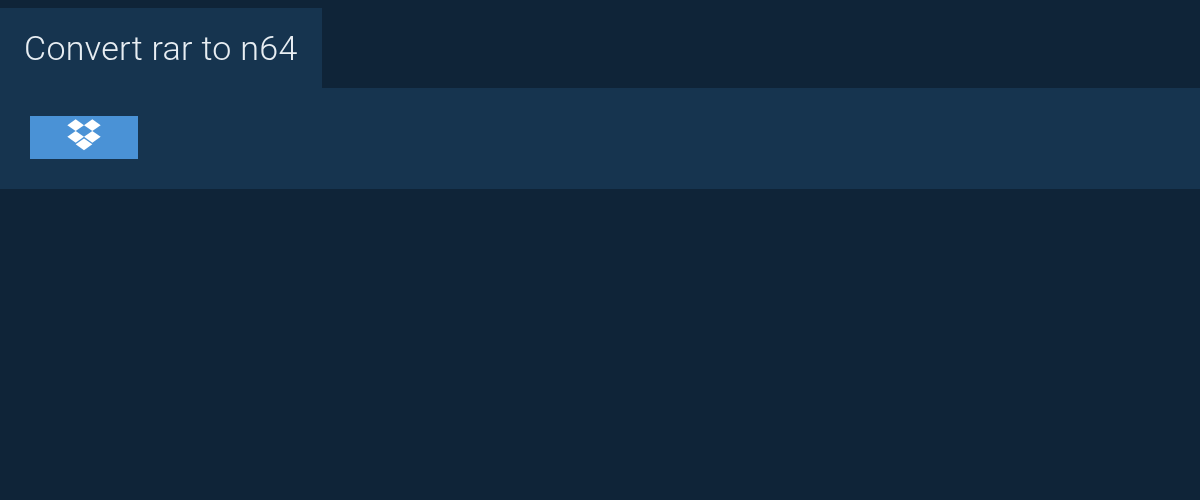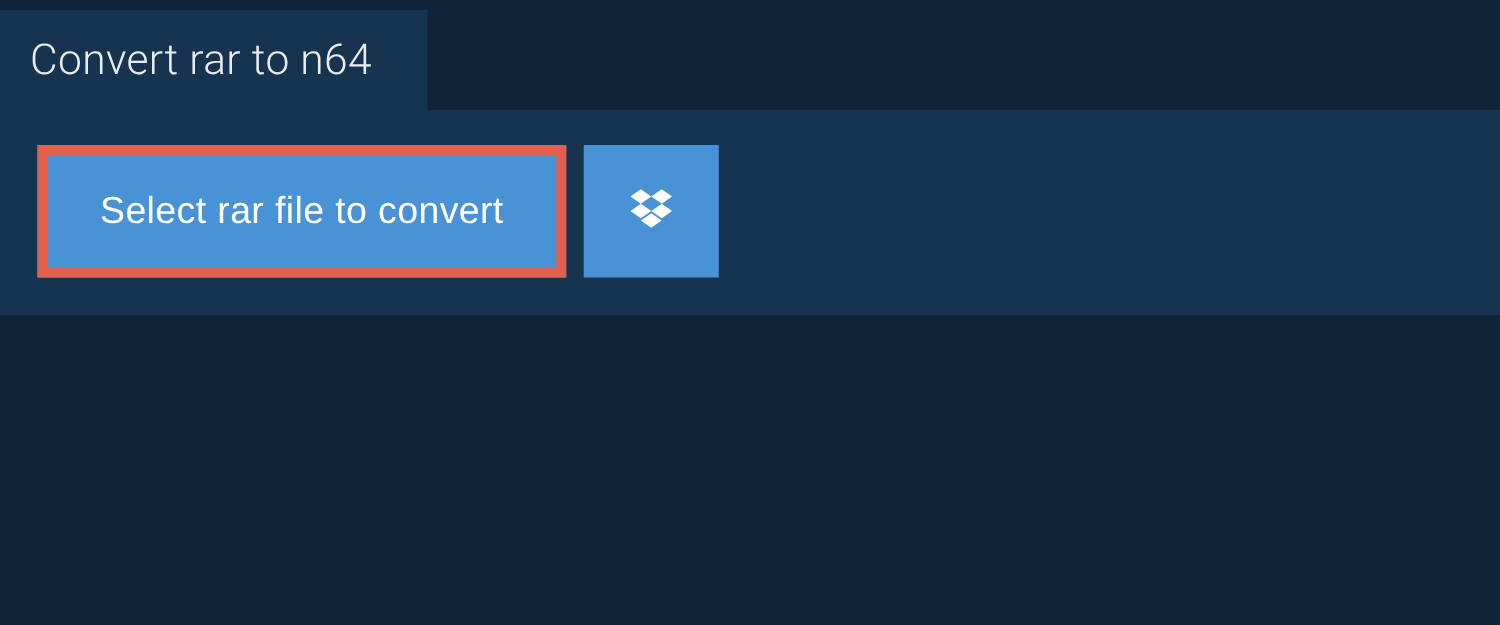--- a/index.html
+++ b/index.html
@@ -11,21 +11,21 @@
       width: 1200px;
       height: 500px;
       background: #0f2438;
       font-family: -apple-system, BlinkMacSystemFont, "Segoe UI", Roboto, "Helvetica Neue", Arial, sans-serif;
       font-weight: 300;
       overflow: hidden;
     }
     .header-tab {
       background: #16344f;
       display: inline-block;
-      padding: 20px 44px 20px 24px;
+      padding: 20px 24px 20px 24px;
       margin-top: 8px;
     }
     .header-tab h1 {
       color: #e8eef3;
       font-size: 34px;
       font-weight: 300;
       letter-spacing: 0.3px;
     }
     .panel {
       background: #16344f;
@@ -69,23 +69,20 @@
 <body>
 
 
 
 <div class="header-tab">
   <h1>Convert rar to n64</h1>
 </div>
 
 <div class="panel">
   <div class="button-row">
-    <button class="select-button">
-      <span>Select rar file to convert</span>
-    </button>
     <button class="dropbox-button">
       <span>
         <svg viewBox="0 0 48 48" xmlns="http://www.w3.org/2000/svg">
           <path d="M14 4 L24 11 L14 18 L4 11 Z"></path>
           <path d="M34 4 L44 11 L34 18 L24 11 Z"></path>
           <path d="M14 18 L24 25 L14 32 L4 25 Z"></path>
           <path d="M34 18 L44 25 L34 32 L24 25 Z"></path>
           <path d="M14 34 L24 27 L34 34 L24 41 Z"></path>
         </svg>
       </span>

